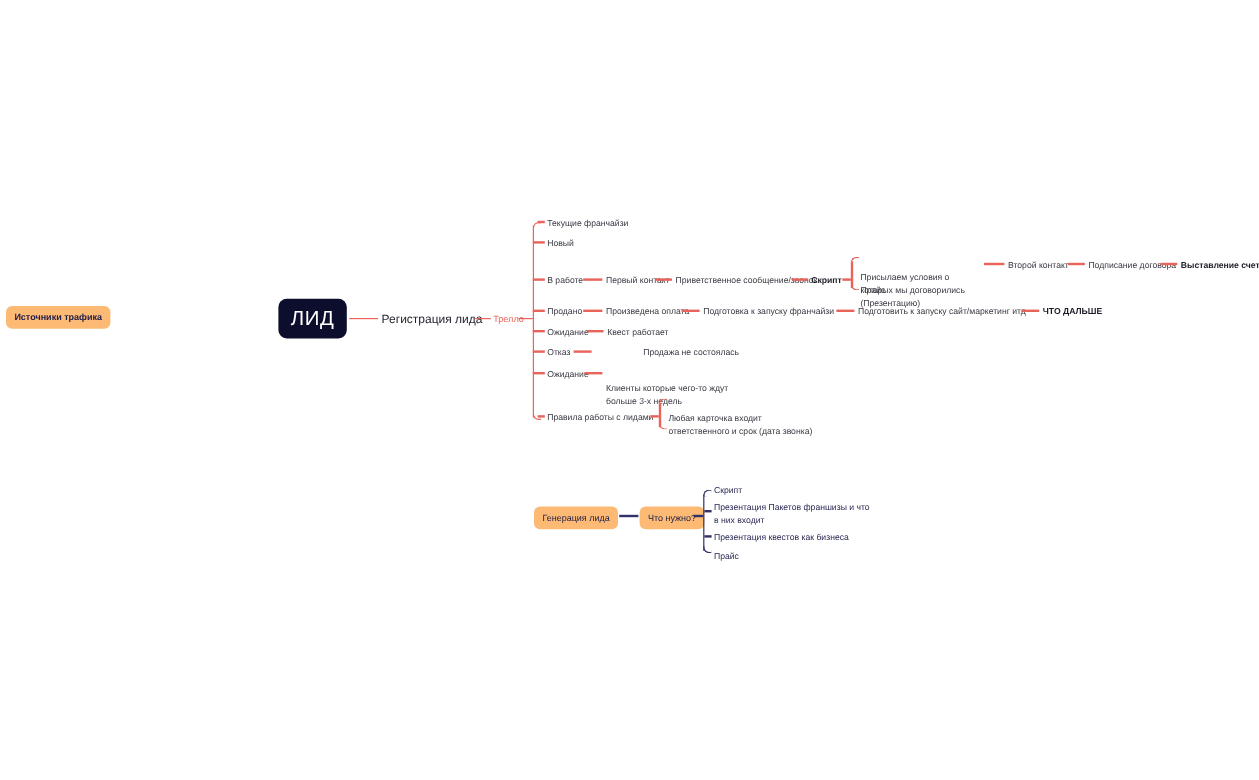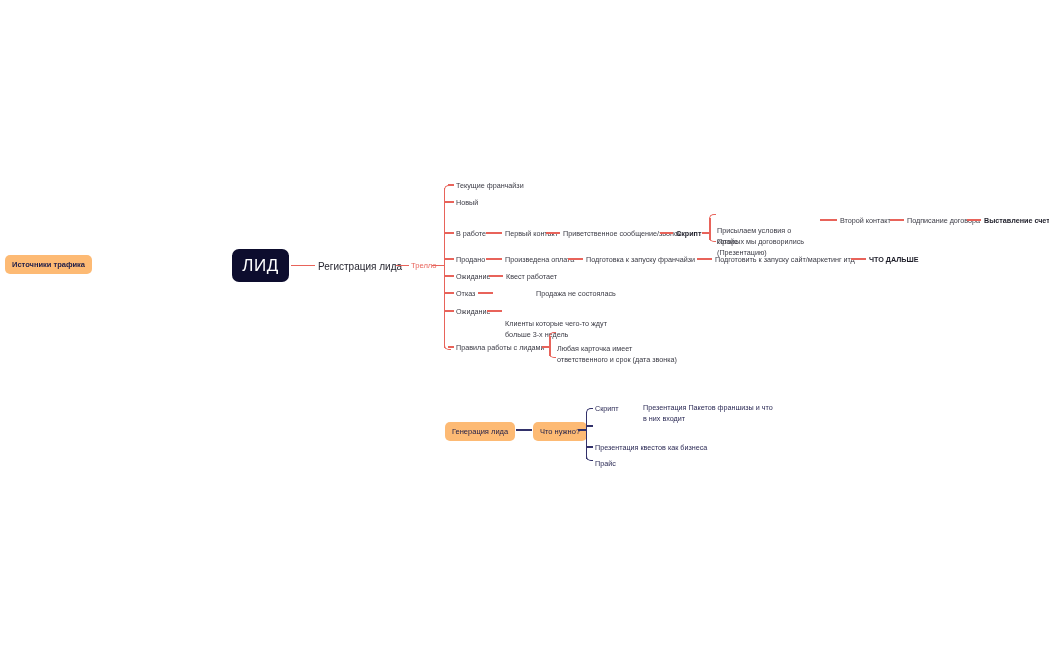--- a/index.html
+++ b/index.html
@@ -204,42 +204,42 @@
   <div class="ln h" style="left:448px; top:346.2px; width:6px;"></div>
   <div class="lbl" style="left:456px; top:343px;">Правила работы с лидами</div>
 
   <div class="ln h" style="left:542px; top:346.2px; width:7px;"></div>
   <div class="ln v" style="left:549px; top:336px; height:20px;"></div>
   <div class="elbow" style="left:549px; top:332px; width:6px; height:5px;
        border-left-width:1.6px; border-top-width:1.6px; border-top-left-radius:5px;"></div>
   <div class="elbow" style="left:549px; top:352px; width:6px; height:5px;
        border-left-width:1.6px; border-bottom-width:1.6px; border-bottom-left-radius:5px;"></div>
 
-  <div class="lbl wrap" style="left:557px; top:327px; width:125px; line-height:1.55;">Любая карточка имеет ответственного и
+  <div class="lbl wrap" style="left:557px; top:327px; width:125px; line-height:1.55;">Любая карточка входит ответственного и
 срок (дата звонка)</div>
 
 
   <div class="pill plain" style="left:445px; top:422px;">Генерация лида</div>
 
   <div class="nln h" style="left:516px; top:429.3px; width:16px;"></div>
 
   <div class="pill plain" style="left:533px; top:422px;">Что нужно?</div>
 
   <div class="nln h" style="left:578px; top:429.3px; width:8px;"></div>
 
   <div class="nln v" style="left:586px; top:412px; height:47px;"></div>
   <div class="nelbow" style="left:586px; top:408px; width:6px; height:5px;
        border-left-width:1.4px; border-top-width:1.4px; border-top-left-radius:5px;"></div>
   <div class="nelbow" style="left:586px; top:455px; width:6px; height:5px;
        border-left-width:1.4px; border-bottom-width:1.4px; border-bottom-left-radius:5px;"></div>
 
   <div class="nlbl" style="left:595px; top:404px;">Скрипт</div>
 
   <div class="nln h" style="left:587px; top:425.3px; width:6px;"></div>
-  <div class="nlbl wrap" style="left:595px; top:403px; width:130px; line-height:1.5;margin-left:48px;">Презентация Пакетов франшизы и что в них
+  <div class="nlbl wrap" style="left:595px; top:418px; width:130px; line-height:1.5;">Презентация Пакетов франшизы и что в них
 входит</div>
 
   <div class="nln h" style="left:587px; top:446.3px; width:6px;"></div>
   <div class="nlbl" style="left:595px; top:443px;">Презентация квестов как бизнеса</div>
 
   <div class="nlbl" style="left:595px; top:459px;">Прайс</div>
 
 </div>
 
 </body></html>

